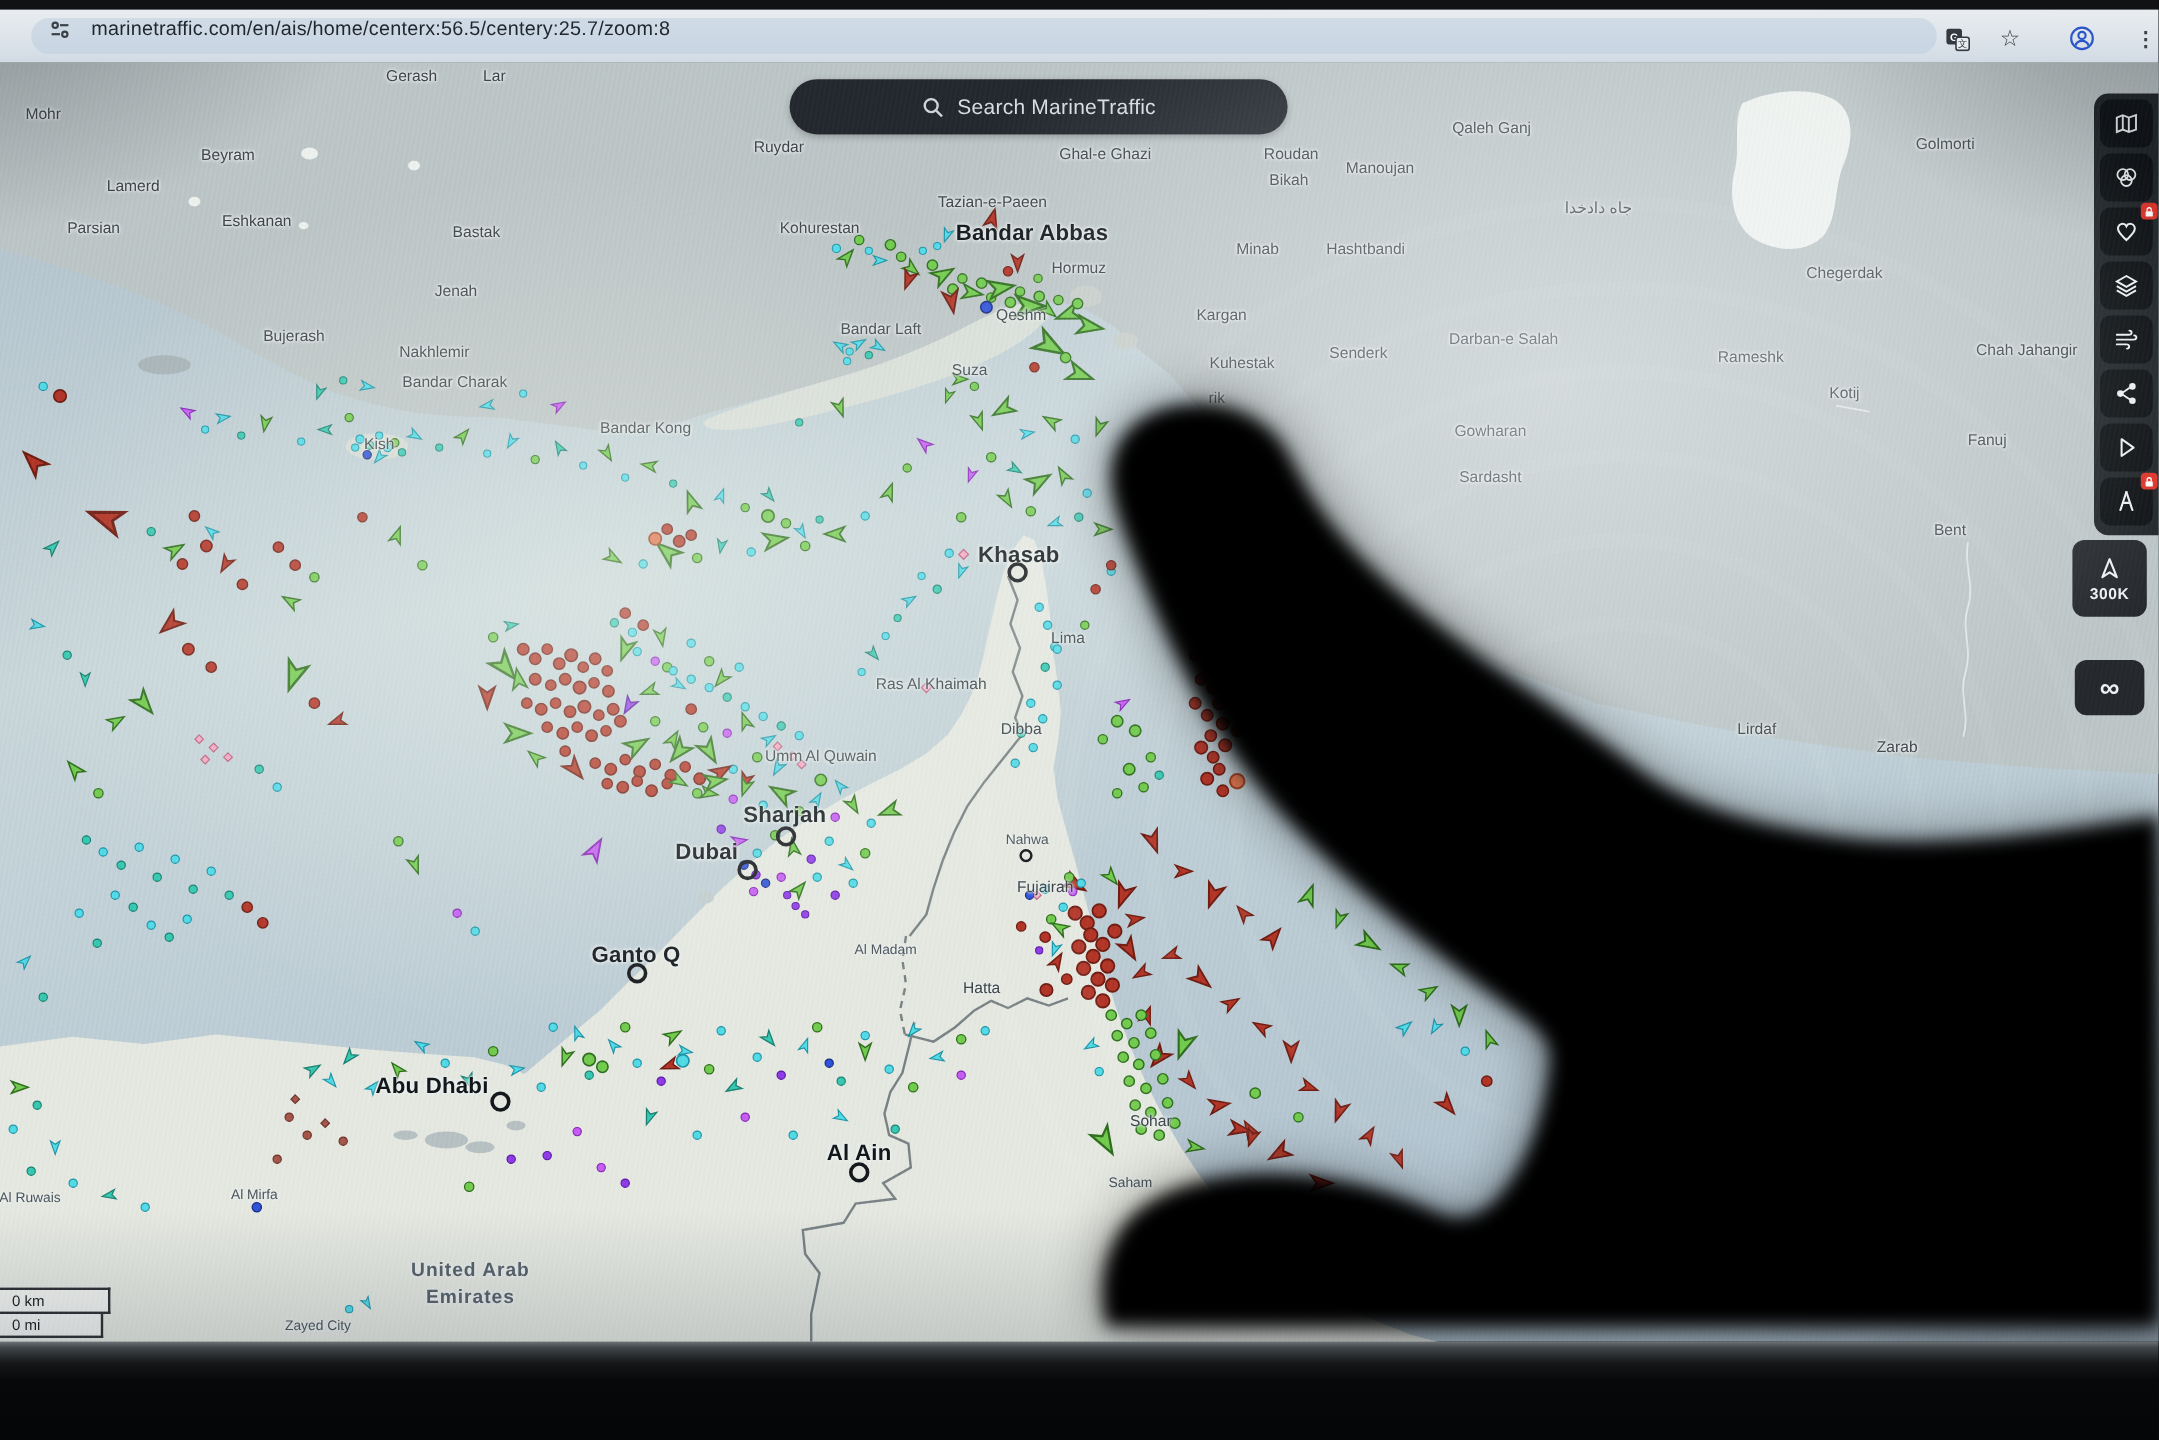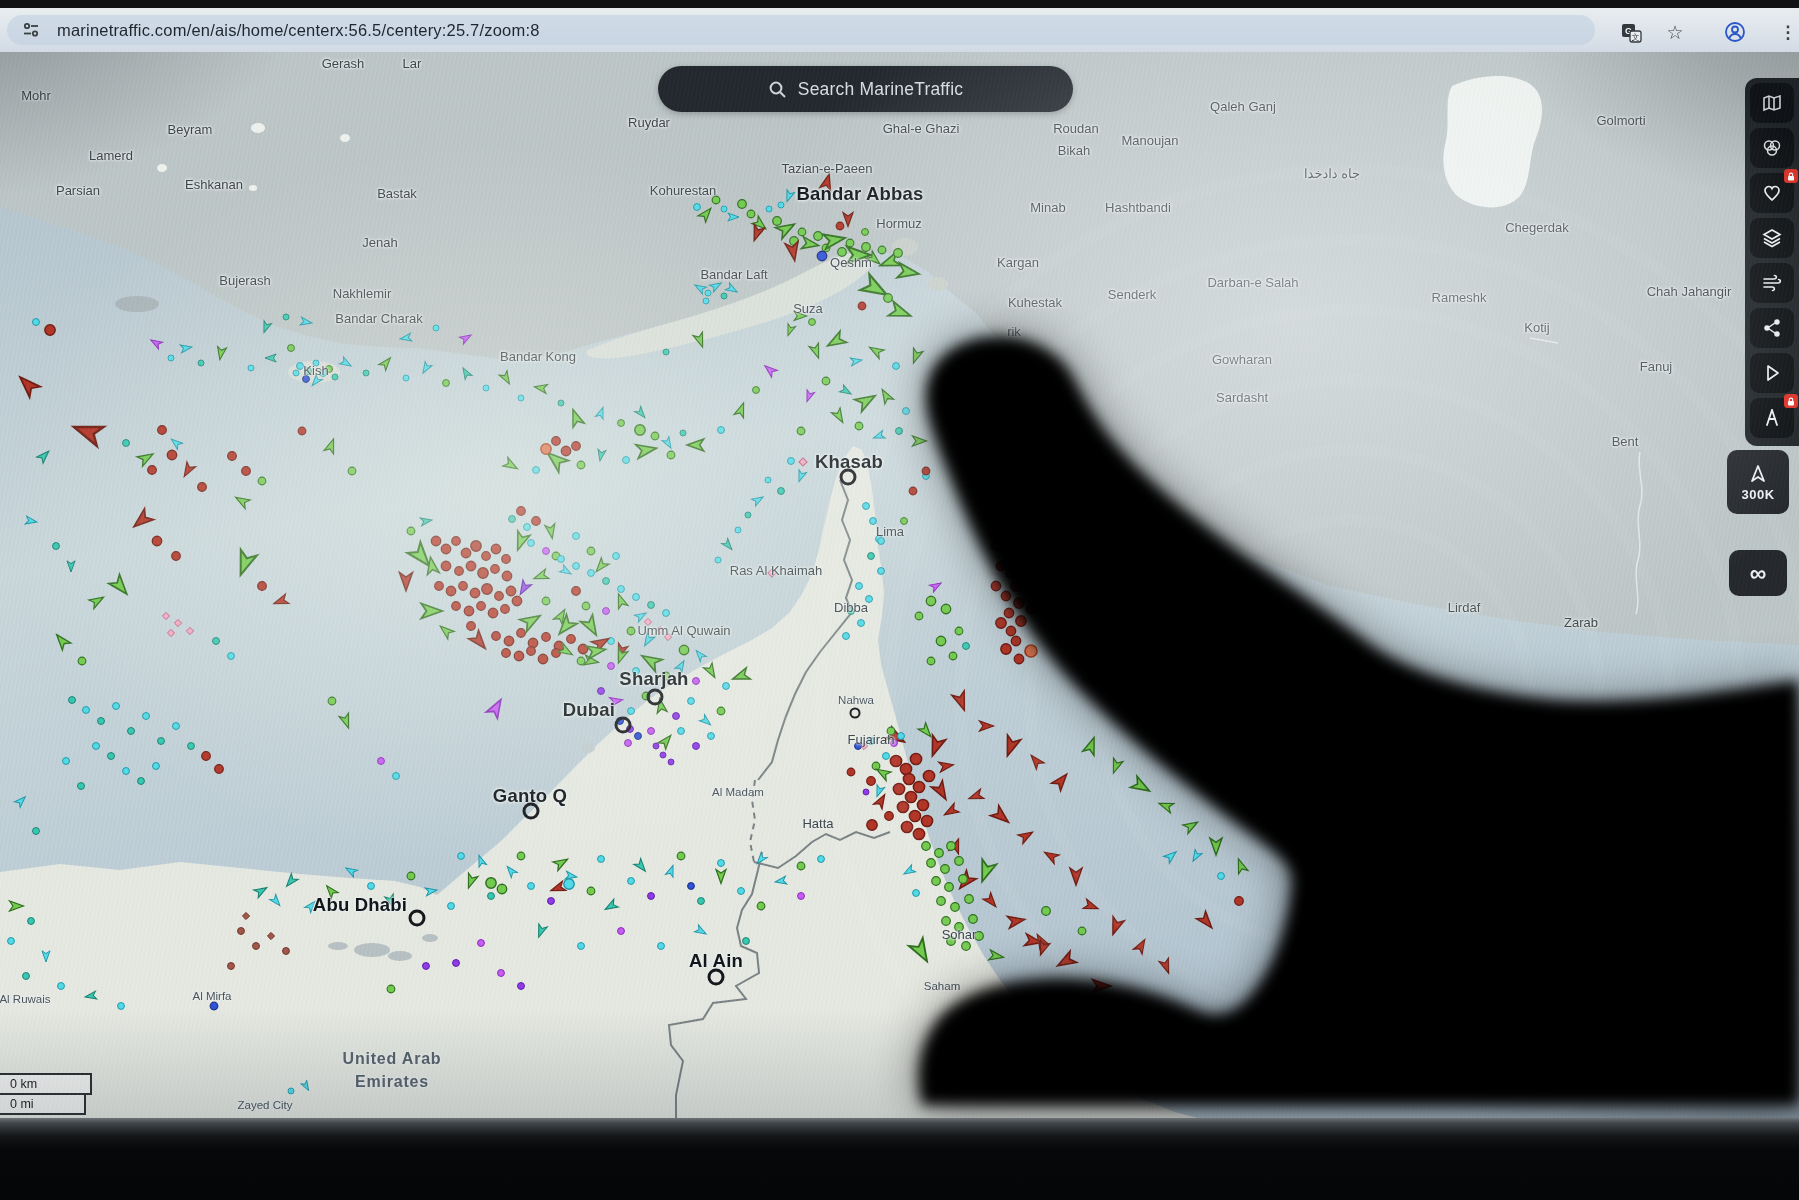--- a/index.html
+++ b/index.html
@@ -1,20 +1,20 @@
 <!DOCTYPE html>
 <html><head>
 <meta charset="utf-8">
 <style>
   html,body{margin:0;padding:0;background:#000;}
   #screen{position:relative;width:1799px;height:1200px;overflow:hidden;background:#0a0c0d;font-family:"Liberation Sans",sans-serif;}
   
   #top-bezel{position:absolute;left:0;top:0;width:1799px;height:8px;background:#101214;z-index:40;}
   #browser-bar{position:absolute;left:0;top:8px;width:1799px;height:44px;background:linear-gradient(#e9edf0,#d2dbe5);z-index:40;display:flex;align-items:center;}
-  #omnibox{position:absolute;left:7px;top:7px;width:1588px;height:30px;border-radius:16px;background:rgba(190,205,223,.55);display:flex;align-items:center;}
+  #omnibox{position:absolute;left:26px;top:7px;width:1588px;height:30px;border-radius:16px;background:rgba(190,205,223,.55);display:flex;}
   #site-icon{margin-left:14px;display:flex;}
   #url-text{margin-left:16px;font-size:16.5px;color:#1e2630;letter-spacing:.2px;white-space:nowrap;}
   .chrome-ico{position:absolute;top:11px;display:flex;align-items:center;justify-content:center;width:26px;height:26px;}
   #translate-icon{left:1618px;}
   #star-icon{left:1662px;font-size:19px;color:#3c4347;}
   #profile-icon{left:1722px;}
   #menu-icon{left:1775px;font-size:17px;font-weight:bold;color:#3c4347;letter-spacing:0;}
   
   #map-wrap{position:absolute;left:0;top:0;width:1799px;height:1200px;}
   #map-svg{position:absolute;left:0;top:0;}

